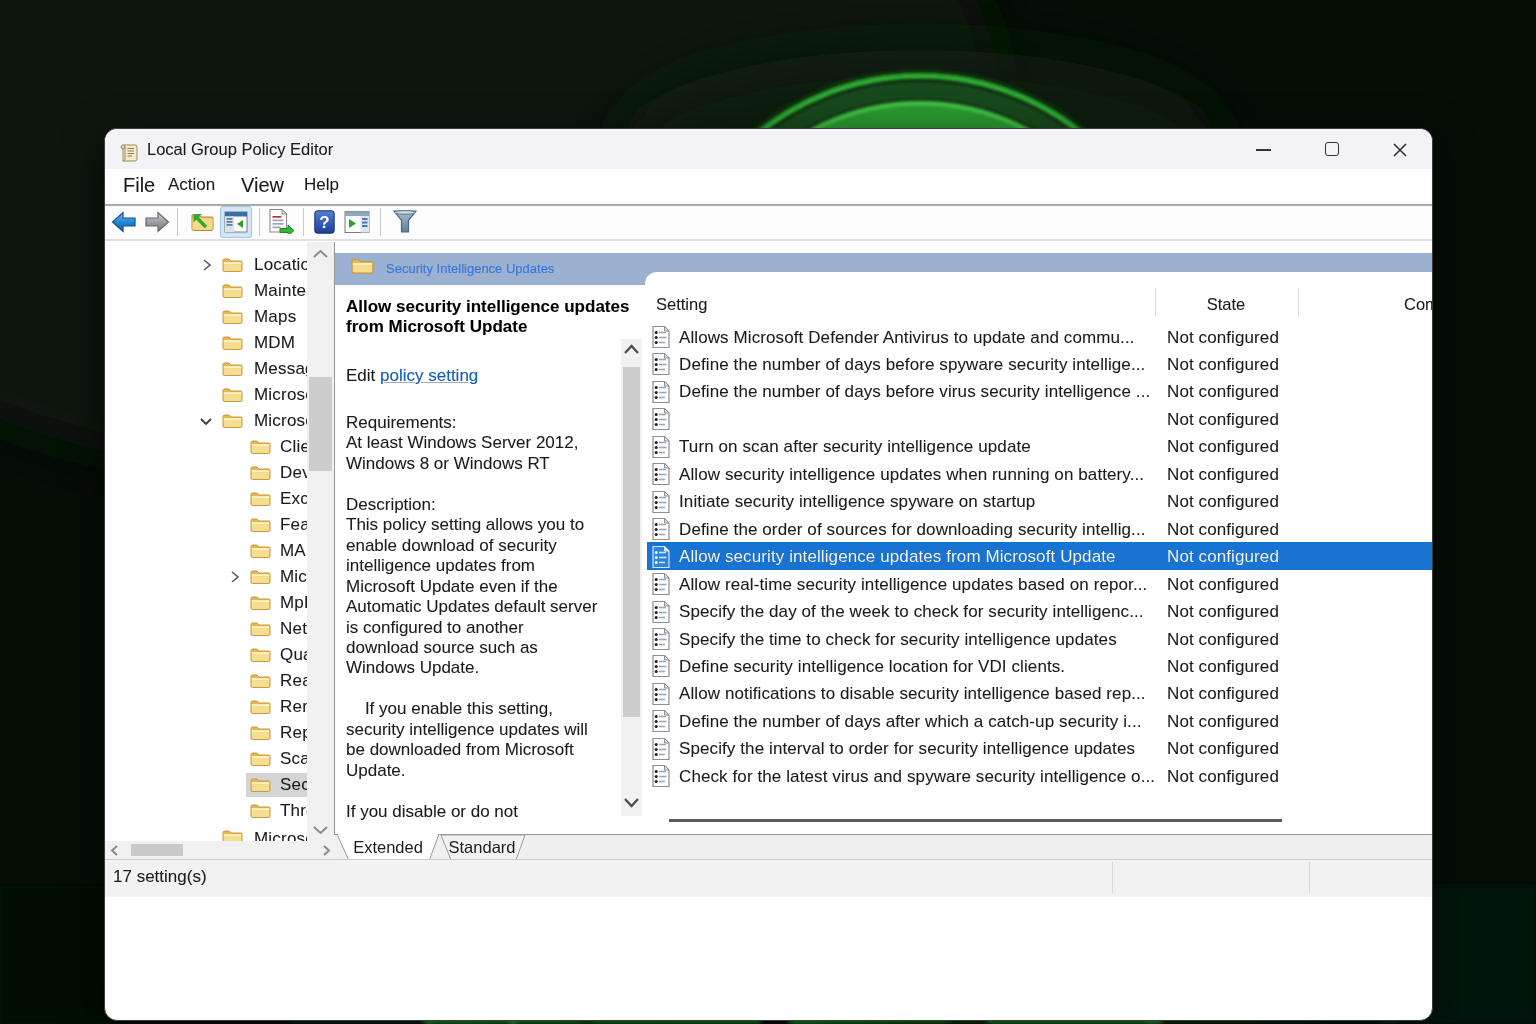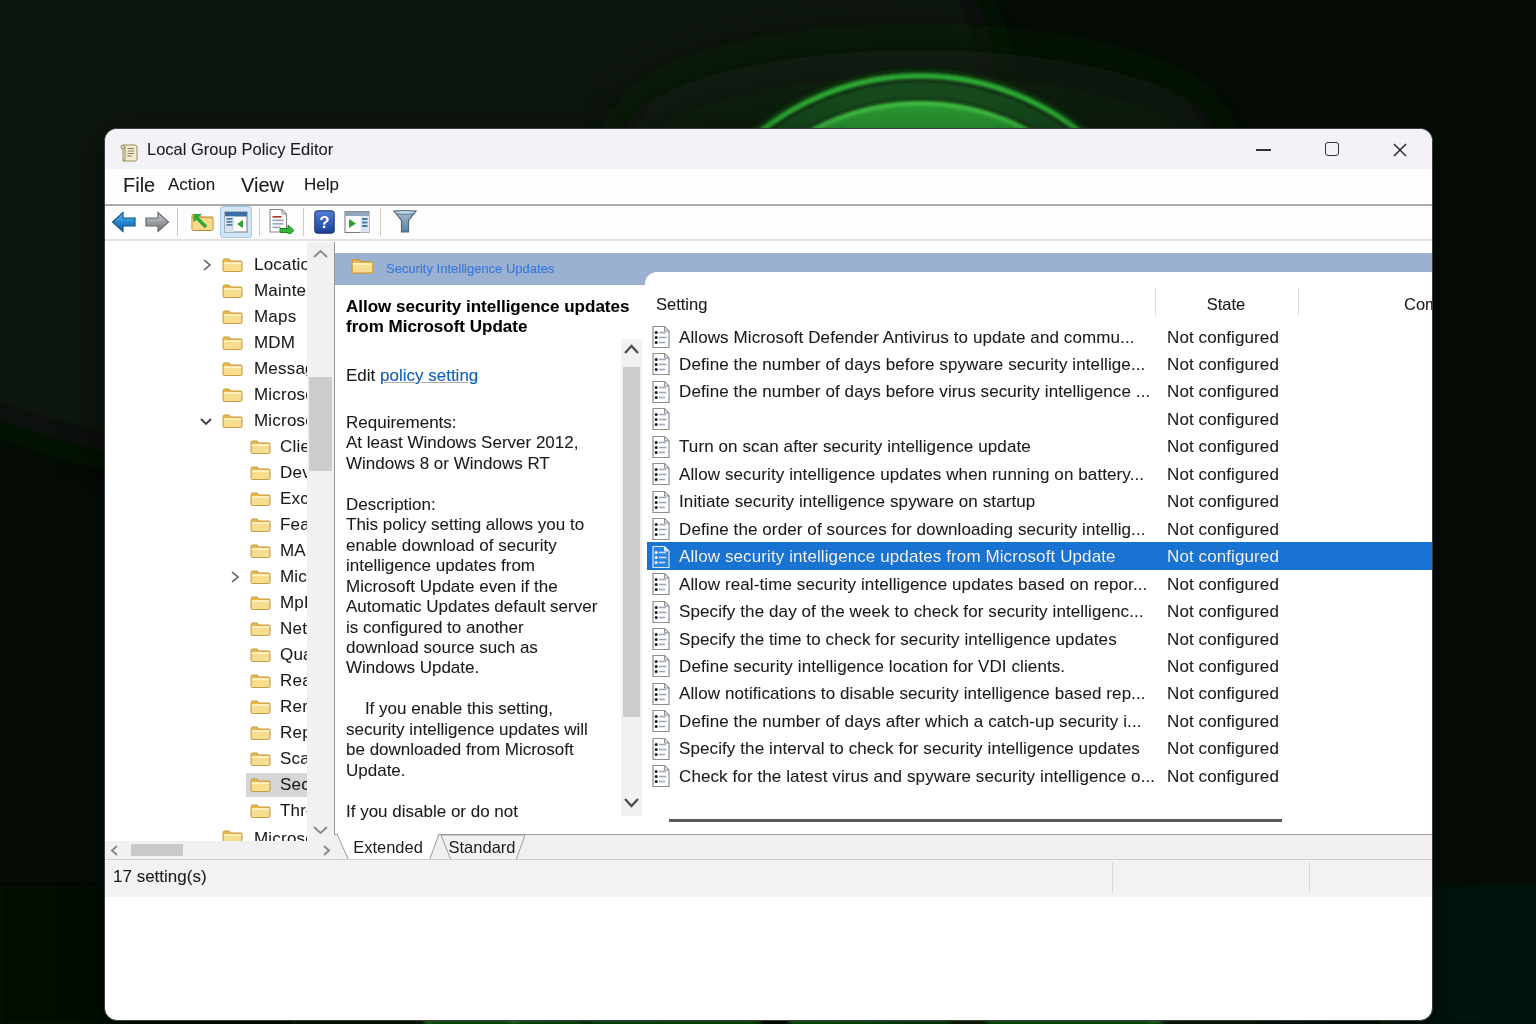--- a/index.html
+++ b/index.html
@@ -388,21 +388,21 @@
 <svg style="position:absolute;left:546px;top:607.75px" width="20" height="24" viewBox="0 0 20 24">
 <path d="M2 1.5 H13.5 L18 6 V22.5 H2 Z" fill="#ffffff" stroke="#8e8e8e" stroke-width="1.2"></path>
 <path d="M13.5 1.5 L18 6 H13.5 Z" fill="#e8e8e8" stroke="#8e8e8e" stroke-width="1"></path>
 <circle cx="5.2" cy="7.5" r="1.5" fill="#1d1d1d"></circle>
       <rect x="8" y="6.7" width="7" height="1.6" fill="#9aa7c4"></rect>
 <circle cx="5.2" cy="12.5" r="1.5" fill="#1d1d1d"></circle>
       <rect x="8" y="11.7" width="7.5" height="1.6" fill="#9aa7c4"></rect>
 <circle cx="5.2" cy="17.5" r="1.5" fill="#1d1d1d"></circle>
       <rect x="8" y="16.7" width="6" height="1.6" fill="#9aa7c4"></rect>
 </svg>
-<div class="lrow" style="left:574px;top:606.2px;color:#1b1b1b">Specify the interval to check for security intelligence updates</div>
+<div class="lrow" style="left:574px;top:606.2px;color:#1b1b1b">Specify the interval to order for security intelligence updates</div>
 <div class="lrow" style="left:1062px;top:606.2px;color:#1b1b1b">Not configured</div>
 <svg style="position:absolute;left:546px;top:635.2px" width="20" height="24" viewBox="0 0 20 24">
 <path d="M2 1.5 H13.5 L18 6 V22.5 H2 Z" fill="#ffffff" stroke="#8e8e8e" stroke-width="1.2"></path>
 <path d="M13.5 1.5 L18 6 H13.5 Z" fill="#e8e8e8" stroke="#8e8e8e" stroke-width="1"></path>
 <circle cx="5.2" cy="7.5" r="1.5" fill="#1d1d1d"></circle>
       <rect x="8" y="6.7" width="7" height="1.6" fill="#9aa7c4"></rect>
 <circle cx="5.2" cy="12.5" r="1.5" fill="#1d1d1d"></circle>
       <rect x="8" y="11.7" width="7.5" height="1.6" fill="#9aa7c4"></rect>
 <circle cx="5.2" cy="17.5" r="1.5" fill="#1d1d1d"></circle>
       <rect x="8" y="16.7" width="6" height="1.6" fill="#9aa7c4"></rect>

